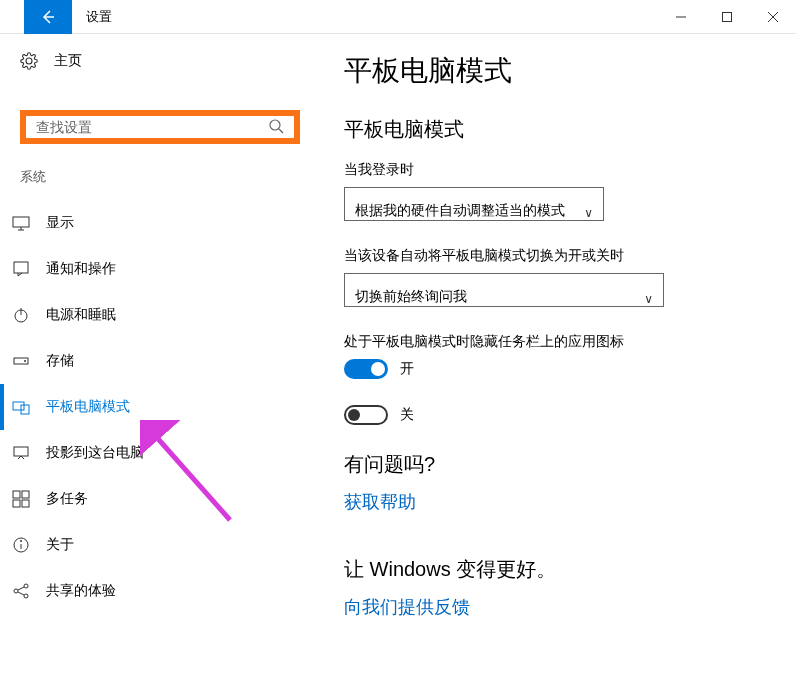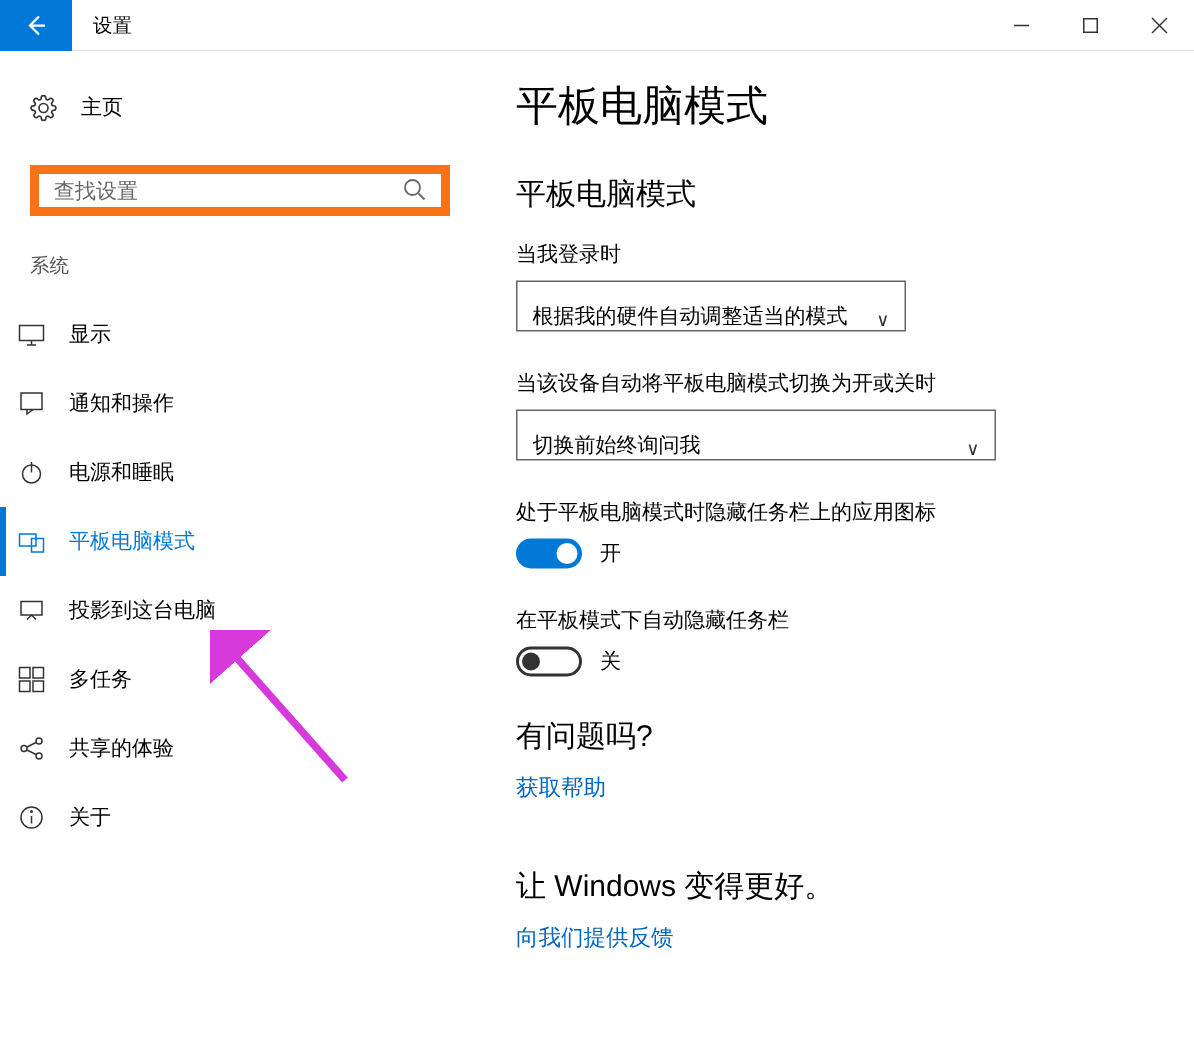--- a/index.html
+++ b/index.html
@@ -11,20 +11,21 @@
     width: 796px;
     height: 697px;
     overflow: hidden;
     position: relative;
   }
   .titlebar {
     height: 34px;
     display: flex;
     align-items: center;
     border-bottom: 1px solid #e5e5e5;
+    padding-left: 24px;
   }
   .back-btn {
     width: 48px;
     height: 34px;
     background: #0078d7;
     color: #fff;
     display: flex;
     align-items: center;
     justify-content: center;
     font-size: 16px;
@@ -48,21 +49,21 @@
   .layout {
     display: flex;
     height: calc(100% - 34px);
   }
   .sidebar {
     width: 320px;
     padding: 18px 0 0 0;
   }
   .home-row {
     display: flex;
-    align-items: center;
+    align-items: flex-start;
     height: 40px;
     padding-left: 20px;
     gap: 16px;
   }
   .home-row .icon { width: 18px; display:flex; justify-content:center; }
   .search-box {
     margin: 18px 20px 24px 20px;
     height: 34px;
     border: 6px solid #f97316;
     display: flex;
@@ -168,21 +169,21 @@
     width:12px; height:12px;
     background:#333; border-radius:50%;
   }
   .help-title {
     font-size: 20px;
     margin-top: 12px;
     margin-bottom: 12px;
   }
   .link {
     color:#0067c0;
-    font-size:15px;
+    font-size:18px;
     cursor:pointer;
     margin-bottom: 30px;
     display:inline-block;
   }
   .arrow-annotation {
     position:absolute;
     left:140px;
     top:420px;
     pointer-events:none;
   }
@@ -262,20 +263,29 @@
     </div>
     <div class="nav-item">
       <span class="icon">
           <svg width="18" height="18" viewBox="0 0 18 18">
             <circle cx="9" cy="10" r="6" stroke="#333" fill="none"></circle>
             <line x1="9" y1="2" x2="9" y2="9" stroke="#333"></line>
           </svg>
         </span>
       <span>电源和睡眠</span>
     </div>
+    <div class="nav-item">
+      <span class="icon">
+          <svg width="18" height="18" viewBox="0 0 18 18">
+            <rect x="2" y="6" width="14" height="6" stroke="#333" fill="none"></rect>
+            <circle cx="13" cy="9" r="1" fill="#333"></circle>
+          </svg>
+        </span>
+      <span>存储</span>
+    </div>
     <div class="nav-item active">
       <span class="icon">
           <svg width="18" height="18" viewBox="0 0 18 18">
             <rect x="1" y="4" width="11" height="8" stroke="#0078d7" fill="none"></rect>
             <rect x="9" y="7" width="8" height="9" stroke="#0078d7" fill="none"></rect>
           </svg>
         </span>
       <span>平板电脑模式</span>
     </div>
     <div class="nav-item">
@@ -290,43 +300,43 @@
     <div class="nav-item">
       <span class="icon">
           <svg width="18" height="18" viewBox="0 0 18 18">
             <rect x="1" y="1" width="7" height="7" stroke="#333" fill="none"></rect>
             <rect x="10" y="1" width="7" height="7" stroke="#333" fill="none"></rect>
             <rect x="1" y="10" width="7" height="7" stroke="#333" fill="none"></rect>
             <rect x="10" y="10" width="7" height="7" stroke="#333" fill="none"></rect>
           </svg>
         </span>
       <span>多任务</span>
+    </div>
+    <div class="nav-item">
+      <span class="icon">
+          <svg width="18" height="18" viewBox="0 0 18 18">
+            <circle cx="9" cy="9" r="7" stroke="#333" fill="none"></circle>
+            <line x1="9" y1="8" x2="9" y2="13" stroke="#333"></line>
+            <circle cx="9" cy="5" r="1" fill="#333"></circle>
+          </svg>
+        </span>
+      <span>关于</span>
     </div>
     <div class="nav-item">
       <span class="icon">
           <svg width="18" height="18" viewBox="0 0 18 18">
             <circle cx="4" cy="9" r="2" stroke="#333" fill="none"></circle>
             <circle cx="14" cy="4" r="2" stroke="#333" fill="none"></circle>
             <circle cx="14" cy="14" r="2" stroke="#333" fill="none"></circle>
             <line x1="6" y1="8" x2="12" y2="5" stroke="#333"></line>
             <line x1="6" y1="10" x2="12" y2="13" stroke="#333"></line>
           </svg>
         </span>
       <span>共享的体验</span>
     </div>
-    <div class="nav-item">
-      <span class="icon">
-          <svg width="18" height="18" viewBox="0 0 18 18">
-            <circle cx="9" cy="9" r="7" stroke="#333" fill="none"></circle>
-            <line x1="9" y1="8" x2="9" y2="13" stroke="#333"></line>
-            <circle cx="9" cy="5" r="1" fill="#333"></circle>
-          </svg>
-        </span>
-      <span>关于</span>
-    </div>
   </div>
 
   <div class="main">
     <div class="page-title">平板电脑模式</div>
     <div class="section-title">平板电脑模式</div>
 
     <div class="setting-label">当我登录时</div>
     <div class="select select-narrow">
       <span>根据我的硬件自动调整适当的模式</span>
       <span class="chevron">∨</span>
@@ -337,21 +347,20 @@
       <span>切换前始终询问我</span>
       <span class="chevron">∨</span>
     </div>
 
     <div class="setting-label">处于平板电脑模式时隐藏任务栏上的应用图标</div>
     <div class="toggle-row">
       <div class="toggle on"></div>
       <span>开</span>
     </div>
 
-    <div class="setting-label">在平板模式下自动隐藏任务栏</div>
     <div class="toggle-row">
       <div class="toggle off"></div>
       <span>关</span>
     </div>
 
     <div class="help-title">有问题吗?</div>
     <div class="link">获取帮助</div>
 
     <div class="help-title">让 Windows 变得更好。</div>
     <div class="link">向我们提供反馈</div>

